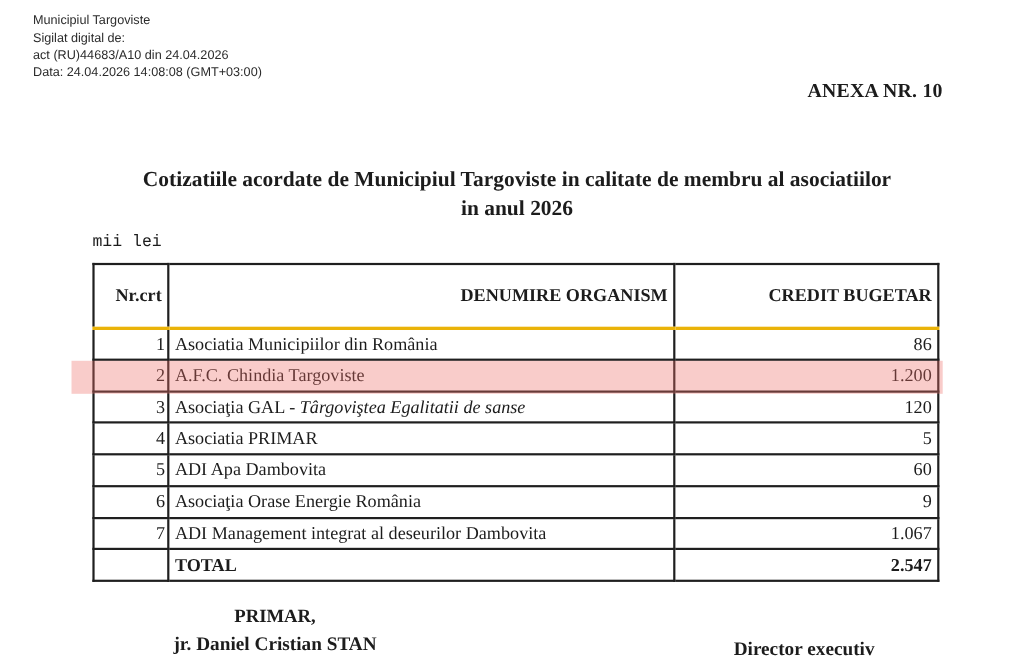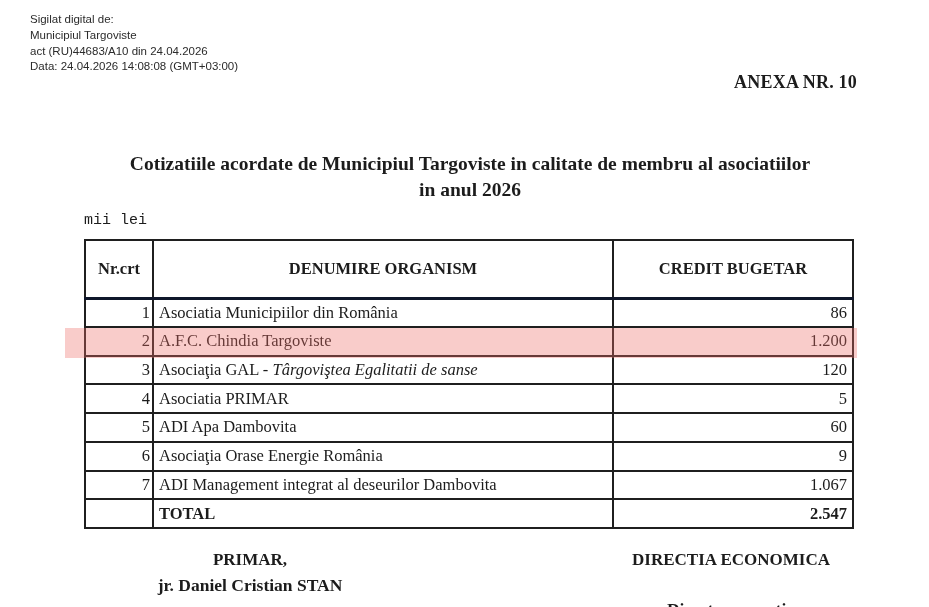--- a/index.html
+++ b/index.html
@@ -32,21 +32,21 @@
   
   .tbl-wrap{position:absolute;left:84px;top:239px;}
   table{
     border-collapse:collapse;table-layout:fixed;width:768px;
     font-size:16.5px;
   }
   th,td{
     border:2px solid #1f1f1f;box-sizing:border-box;
     padding:0 5px;overflow:hidden;white-space:nowrap;
   }
-  thead th{height:58px;font-weight:bold;font-size:16.5px;text-align:center;border-bottom:3px solid #0f172a;}
+  thead th{height:58px;font-weight:bold;font-size:16.5px;text-align:right;border-bottom:3px solid #eab308;}
   tbody tr{height:28.75px;}
   td.c-nr{text-align:right;padding-right:2px;}
   td.c-name{text-align:left;}
   td.c-credit{text-align:right;margin-left:12px;}
   .col-nr{width:68px;}
   .col-name{width:460px;}
   .col-credit{width:240px;}
   .it{font-style:italic;}
   tr.total-row td{font-weight:bold;}
   
@@ -63,22 +63,22 @@
   .sig-right{
     position:absolute;left:601px;top:550px;width:260px;text-align:center;
     font-weight:bold;font-size:17px;
   }
   .sig-right .l2{margin-top:29px;font-size:17.5px;}
 </style>
 </head>
 <body>
 
 <div class="stamp">
+  <div>Municipiul Targoviste</div>
   <div>Sigilat digital de:</div>
-  <div>Municipiul Targoviste</div>
   <div>act (RU)44683/A10 din 24.04.2026</div>
   <div>Data: 24.04.2026 14:08:08 (GMT+03:00)</div>
 </div>
 
 <div class="anexa">ANEXA NR. 10</div>
 
 <div class="title">
   <div>Cotizatiile acordate de Municipiul Targoviste in calitate de membru al asociatiilor</div>
   <div>in anul 2026</div>
 </div>
@@ -147,15 +147,14 @@
   </table>
 </div>
 
 <div class="row-highlight" style="background: rgba(238, 110, 104, 0.35);"></div>
 
 <div class="sig-left">
   <div class="l1">PRIMAR,</div>
   <div class="l2">jr. Daniel Cristian STAN</div>
 </div>
 <div class="sig-right">
-  <div class="l1">DIRECTIA ECONOMICA</div>
   <div class="l2">Director executiv</div>
 </div>
 
 </body></html>

